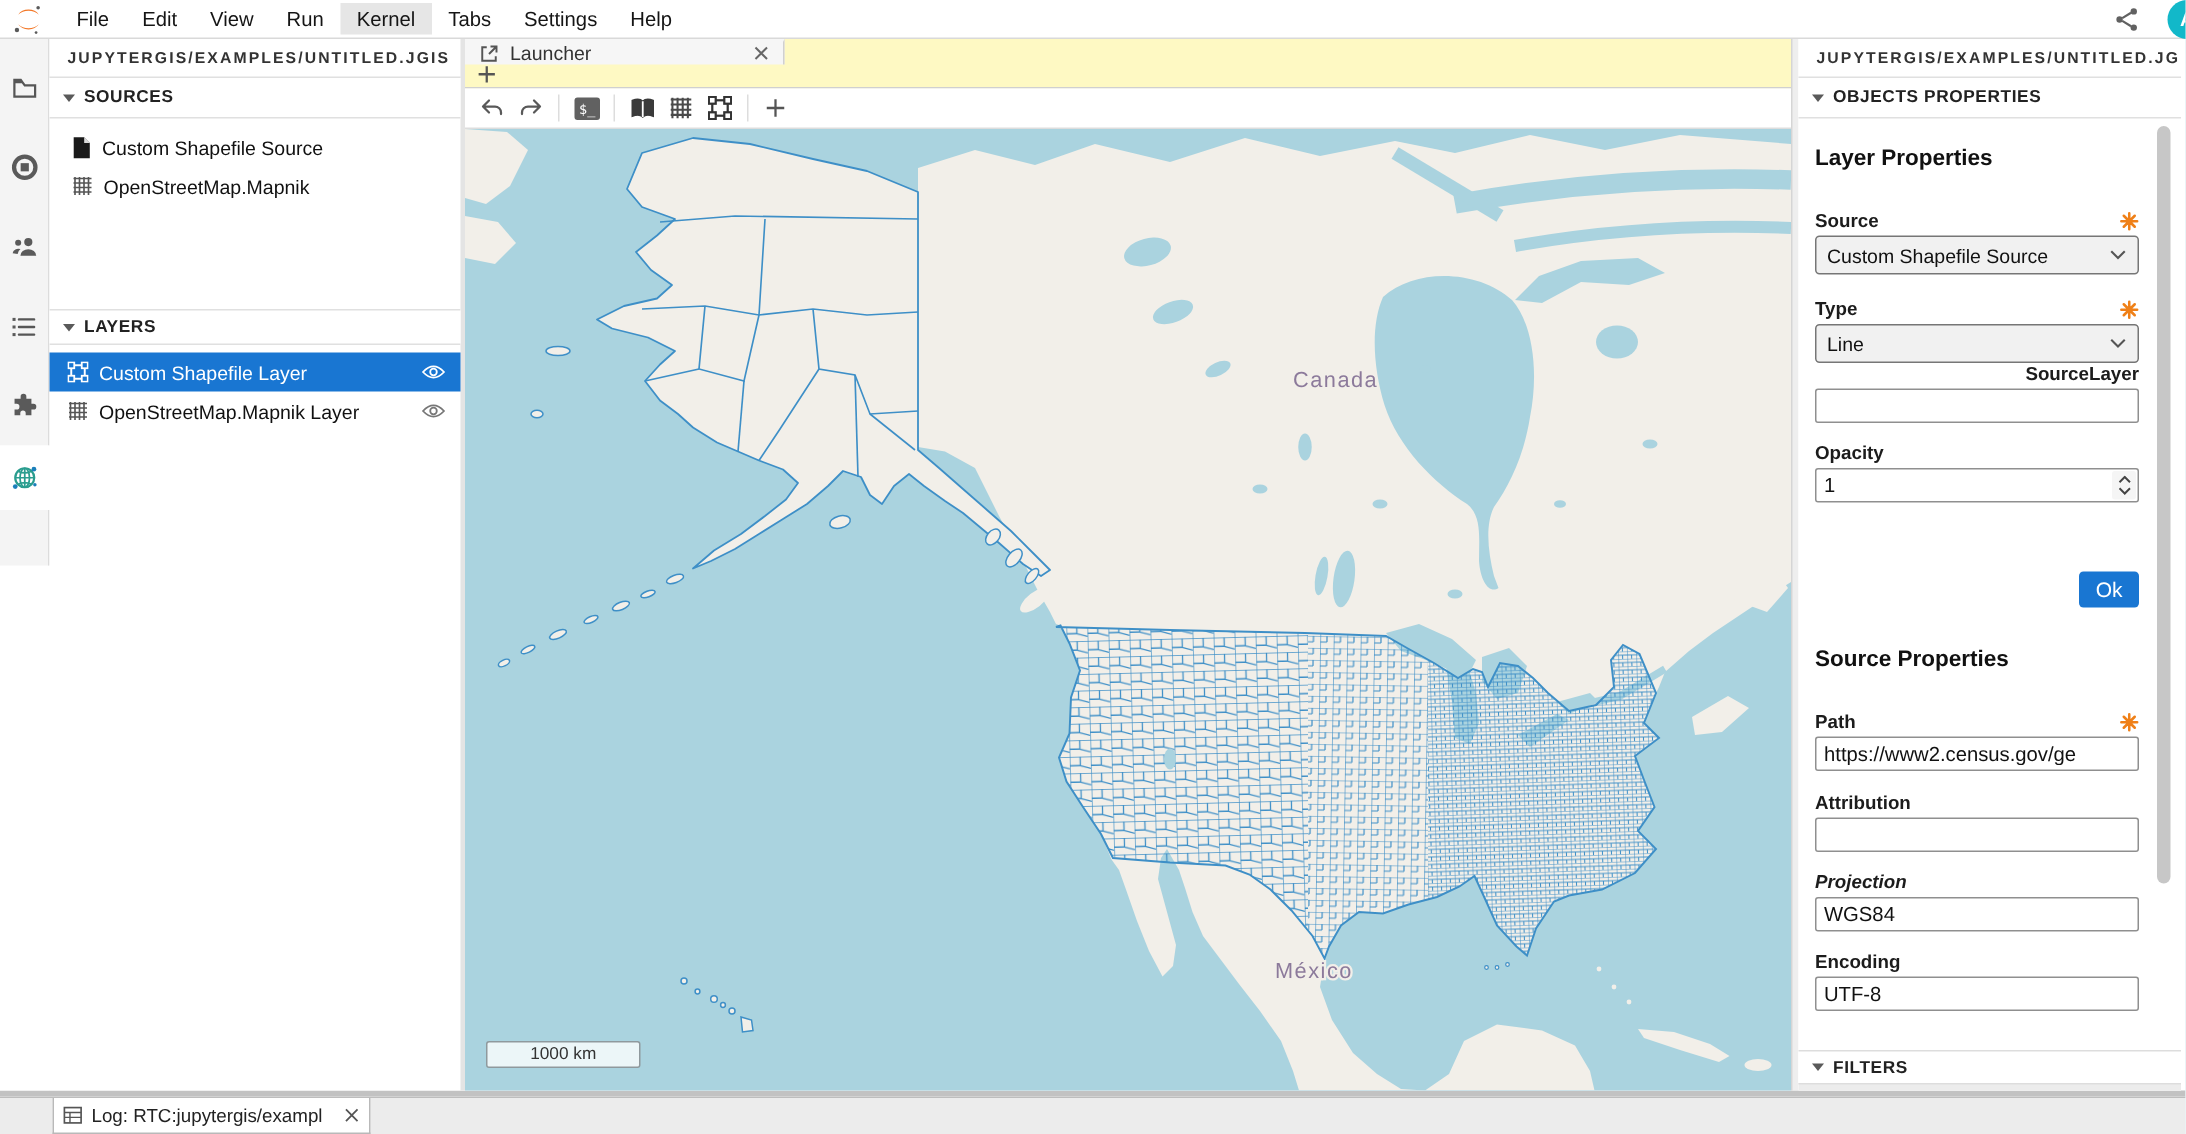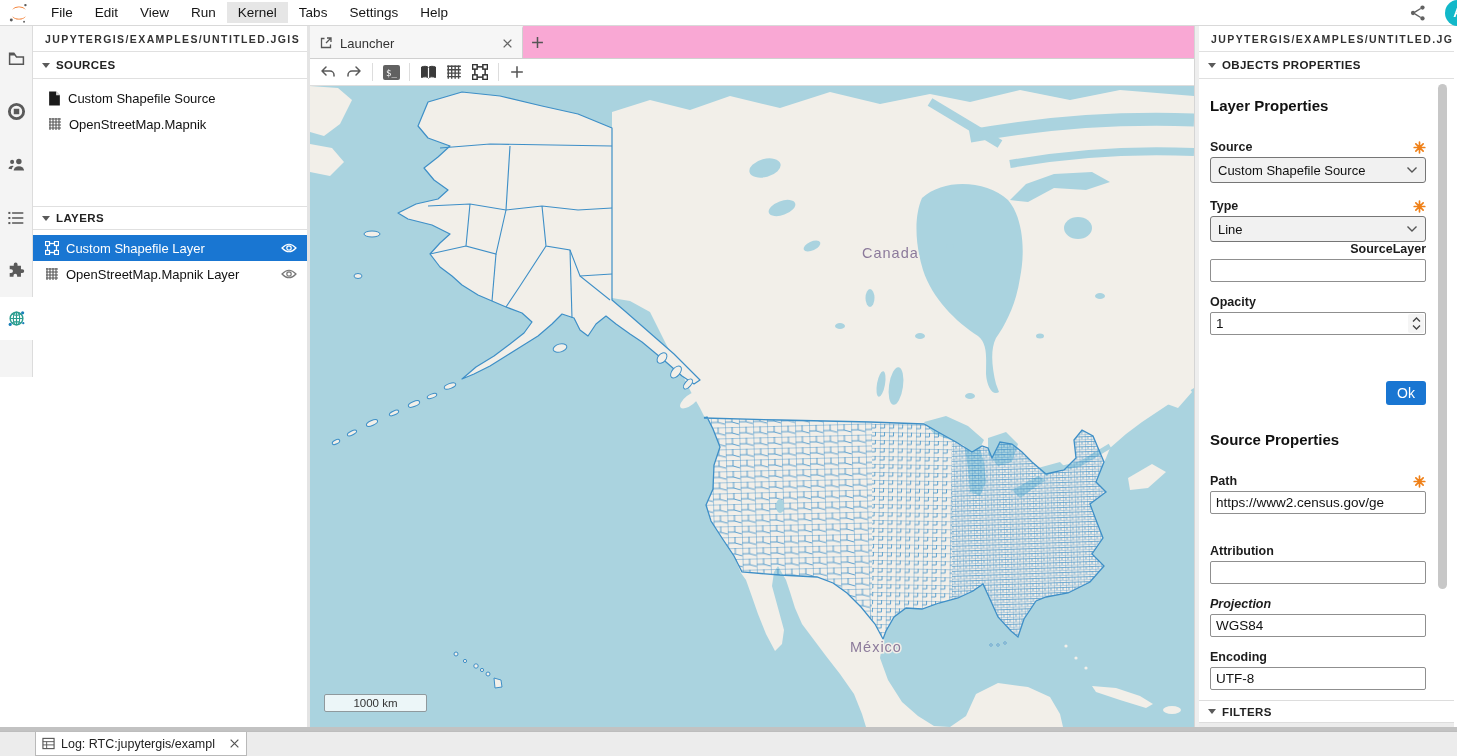--- a/index.html
+++ b/index.html
@@ -42,21 +42,21 @@
   .source-list { height:127px; padding-top:6px; }
   .source-item { height:26px; display:flex; align-items:center; gap:7px; padding-left:15px; font-size:13px; }
   .section-header.layers { border-top:1px solid #e0e0e0; height:24px; }
   .layer-list { padding-top:5px; }
   .layer-item { height:26px; display:flex; align-items:center; gap:7px; padding:0 10px 0 12px; font-size:13px; }
   .layer-item.selected { background:#1976d2; color:#fff; }
   .layer-item .lbl { flex:1; white-space:nowrap; overflow:hidden; }
 
   
   .center { width:884px; flex:none; display:flex; flex-direction:column; background:#fff; }
-  .tabbar { height:33px; background:#f9a8d4; border-bottom:1px solid #d0d0d0; display:flex; align-items:stretch; }
+  .tabbar { height:33px; background:#fef9c3; border-bottom:1px solid #d0d0d0; display:flex; align-items:stretch;flex-direction:column; }
   .tab { display:flex; align-items:center; gap:7px; padding:0 9px; font-size:13px; color:#333; }
   .tab.launcher { width:213px; background:#f6f6f6; border-right:1px solid #d0d0d0; border-top:2px solid transparent; }
   .tab.active { width:208px; background:#fff; border-top:2px solid #1e88e5; margin-bottom:-1px;
     border-bottom:1px solid #fff; }
   .tab .tab-label { flex:1; white-space:nowrap; overflow:hidden; }
   .tab-plus { display:flex; align-items:center; justify-content:center; width:28px; color:#555; }
   .toolbar { height:27px; background:#fff; border-bottom:1px solid #ddd; display:flex; align-items:center;
     padding-left:6px; gap:2px; }
   .tool-btn { width:24px; height:22px; display:flex; align-items:center; justify-content:center; }
   .tool-sep { width:1px; height:18px; background:#ddd; margin:0 4px; }
@@ -70,21 +70,21 @@
   .splitter-v { width:5px; flex:none; background:#eee; border-left:1px solid #d5d5d5; }
 
   
   .right-panel { width:255px; flex:none; background:#fff; display:flex; flex-direction:column; }
   .rp-body { position:relative; height:621px; overflow:hidden; }
   .rp-form { padding:0 28px 0 11px; }
   .props-title { font-size:15px; font-weight:bold; margin-top:18px; color:#111; }
   .field-label { display:flex; align-items:center; justify-content:space-between;
     font-size:12.5px; font-weight:bold; color:#1c1c1c;gap:36px; }
   .fl-src { margin-top:26px; } .fl-typ { margin-top:16px; } .fl-slr { margin-top:0;justify-content:flex-end; }
-  .fl-opa { margin-top:13px; } .fl-path { margin-top:26px; } .fl-attr { margin-top:30px; }
+  .fl-opa { margin-top:13px; } .fl-path { margin-top:26px; } .fl-attr { margin-top:14px; }
   .fl-proj { margin-top:13px;font-style:italic; } .fl-enc { margin-top:13px; }
   .sel { margin-top:3px; height:26px; background:#f1f1f1; border:1px solid #767676; border-radius:3px;
     display:flex; align-items:center; padding:0 7px; font-size:13px; color:#111; }
   .sel span { flex:1; white-space:nowrap; overflow:hidden; }
   .txt { margin-top:3px; width:100%; height:23px; border:1px solid #8f8f8f; border-radius:2px;
     font-size:13.5px; padding:0 5px; font-family:"Liberation Sans",sans-serif; color:#111; background:#fff; }
   .num-wrap { position:relative; margin-top:3px; }
   .num-wrap .txt { margin-top:0; padding-right:20px; }
   .spinner { position:absolute; right:2px; top:2px; width:16px; height:19px; background:#f5f5f5;
     border-radius:2px; display:flex; flex-direction:column; align-items:center; justify-content:center; gap:1px; }

